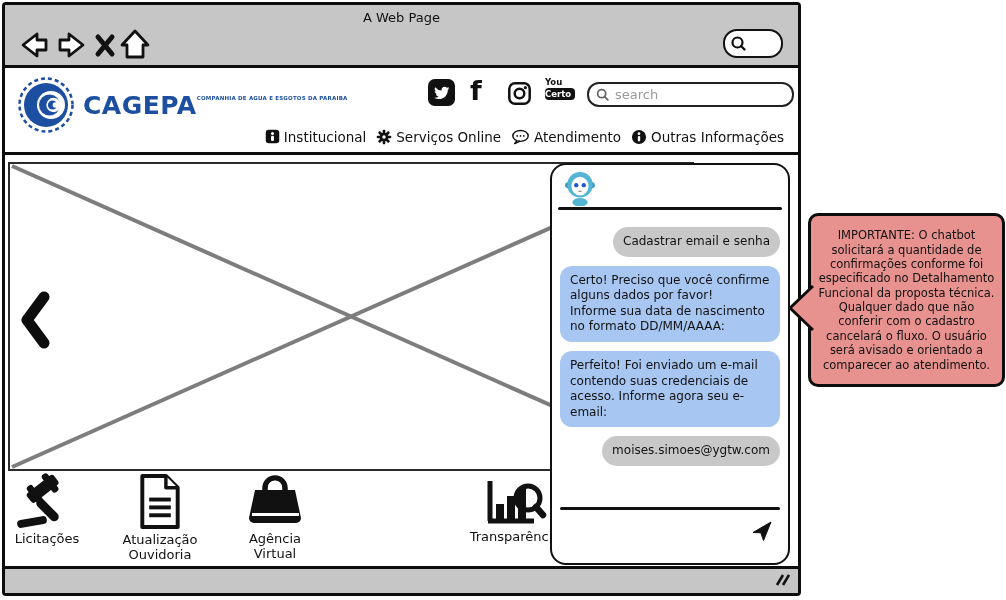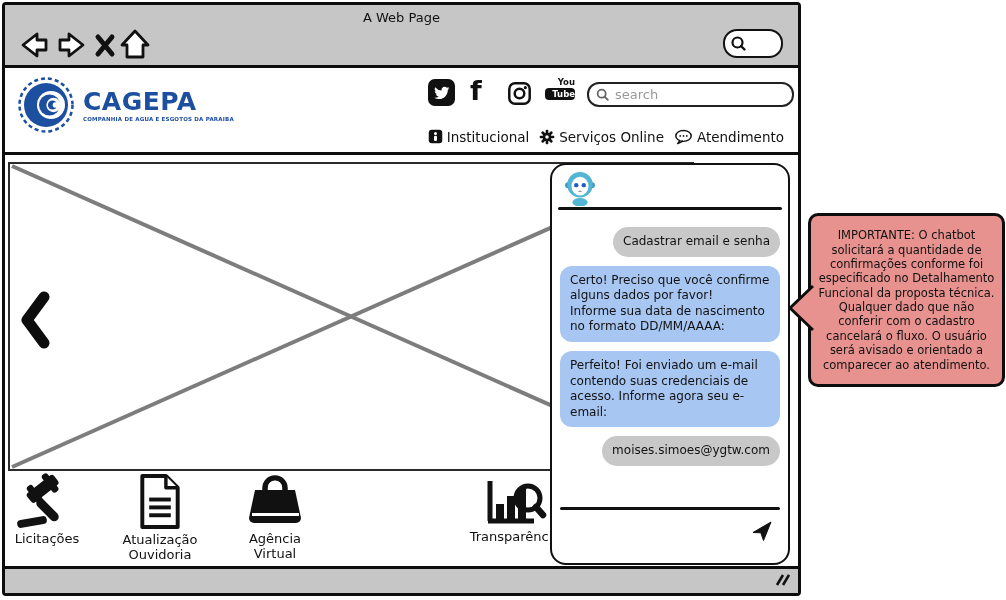--- a/index.html
+++ b/index.html
@@ -18,26 +18,26 @@
           border:2.5px solid #111;border-radius:10px;font-size:12.5px;line-height:22px;
           padding-left:8px;color:#111;}
   .search-pill{position:absolute;left:718px;top:24px;width:56px;height:25px;background:#fff;
           border:2.5px solid #111;border-radius:14px;}
   .search-pill svg{margin:4px 0 0 5px;}
 
   
   .siteheader{position:absolute;left:0;top:63px;right:0;height:84px;background:#fff;
               border-bottom:3px solid #0d0d0d;}
   .logo{position:absolute;left:12px;top:8px;display:flex;align-items:center;gap:8px;}
-  .logo-text-wrap{display:flex;flex-direction:column;justify-content:space-between;}
+  .logo-text-wrap{display:flex;justify-content:space-between;}
   .logo-name{color:#1d4fa1;font-weight:bold;font-size:25px;letter-spacing:.5px;line-height:1;}
   .logo-sub{color:#1d4fa1;font-weight:bold;font-size:5.5px;letter-spacing:.2px;margin-top:2px;}
   .social-icon{position:absolute;cursor:pointer;}
   .fb-glyph{font-size:27px;font-weight:bold;color:#111;line-height:1;}
-  .yt{width:30px;text-align:right;}
+  .yt{width:30px;text-align:left;}
   .yt-top{font-size:8.5px;font-weight:bold;line-height:1;color:#111;}
   .yt-box{background:#111;color:#fff;font-size:8.5px;font-weight:bold;border-radius:4px;
           padding:1px 0;margin-top:1px;}
   .hdr-search{position:absolute;left:582px;top:14px;width:196px;height:21px;border:2px solid #222;
           border-radius:12px;display:flex;align-items:center;padding-left:7px;gap:5px;}
   .hdr-search-text{color:#999;font-size:13px;}
   .nav{position:absolute;right:14px;bottom:7px;display:flex;gap:10px;align-items:center;
        font-size:13.5px;font-weight:500;}
   .nav-item{display:flex;gap:4px;cursor:pointer;white-space:nowrap;}
 
@@ -142,21 +142,21 @@
       </span>
       <span class="social-icon" style="left:502px;top:13px;">
         <svg width="25" height="25" viewBox="0 0 24 24">
             <rect x="2.2" y="2.2" width="19.6" height="19.6" rx="5.5" fill="none" stroke="#111" stroke-width="2.4"></rect>
             <circle cx="12" cy="12" r="4.6" fill="none" stroke="#111" stroke-width="2.4"></circle>
             <circle cx="17.6" cy="6.4" r="1.5" fill="#111"></circle>
           </svg>
       </span>
       <span class="social-icon yt" style="left:540px;top:10px;">
         <div class="yt-top">You</div>
-        <div class="yt-box">Tube</div>
+        <div class="yt-box">Certo</div>
       </span>
 
       <div class="hdr-search">
         <svg width="14" height="14" viewBox="0 0 16 16">
             <circle cx="6.5" cy="6.5" r="4.6" fill="none" stroke="#666" stroke-width="2"></circle>
             <line x1="9.8" y1="9.8" x2="13.5" y2="13.5" stroke="#666" stroke-width="2.2" stroke-linecap="round"></line>
           </svg>
         <span class="hdr-search-text">search</span>
       </div>
 
@@ -185,20 +185,28 @@
         <span class="nav-item">
           <svg width="19" height="16" viewBox="0 0 26 21">
               <ellipse cx="13" cy="9" rx="10.5" ry="7.5" fill="#fff" stroke="#111" stroke-width="2"></ellipse>
               <path d="M8 15.5 L5 19.5 L12.5 16" fill="#fff" stroke="#111" stroke-width="2" stroke-linejoin="round"></path>
               <circle cx="8.5" cy="9" r="1.2" fill="#111"></circle>
               <circle cx="13" cy="9" r="1.2" fill="#111"></circle>
               <circle cx="17.5" cy="9" r="1.2" fill="#111"></circle>
             </svg>
           <span>Atendimento</span>
         </span>
+        <span class="nav-item">
+          <svg width="16" height="16" viewBox="0 0 20 20">
+              <circle cx="10" cy="10" r="8.8" fill="#111"></circle>
+              <circle cx="10" cy="5.8" r="1.7" fill="#fff"></circle>
+              <rect x="8.5" y="8.6" width="3" height="7" rx="1.4" fill="#fff"></rect>
+            </svg>
+          <span>Outras Informações</span>
+        </span>
       </div>
     </div>
 
     <div class="content">
 
       <div class="placeholder">
         <svg width="682" height="305" viewBox="0 0 682 305">
           <line x1="2" y1="2" x2="680" y2="303" stroke="#7d7d7d" stroke-width="4"></line>
           <line x1="2" y1="303" x2="680" y2="2" stroke="#7d7d7d" stroke-width="4"></line>
         </svg>

